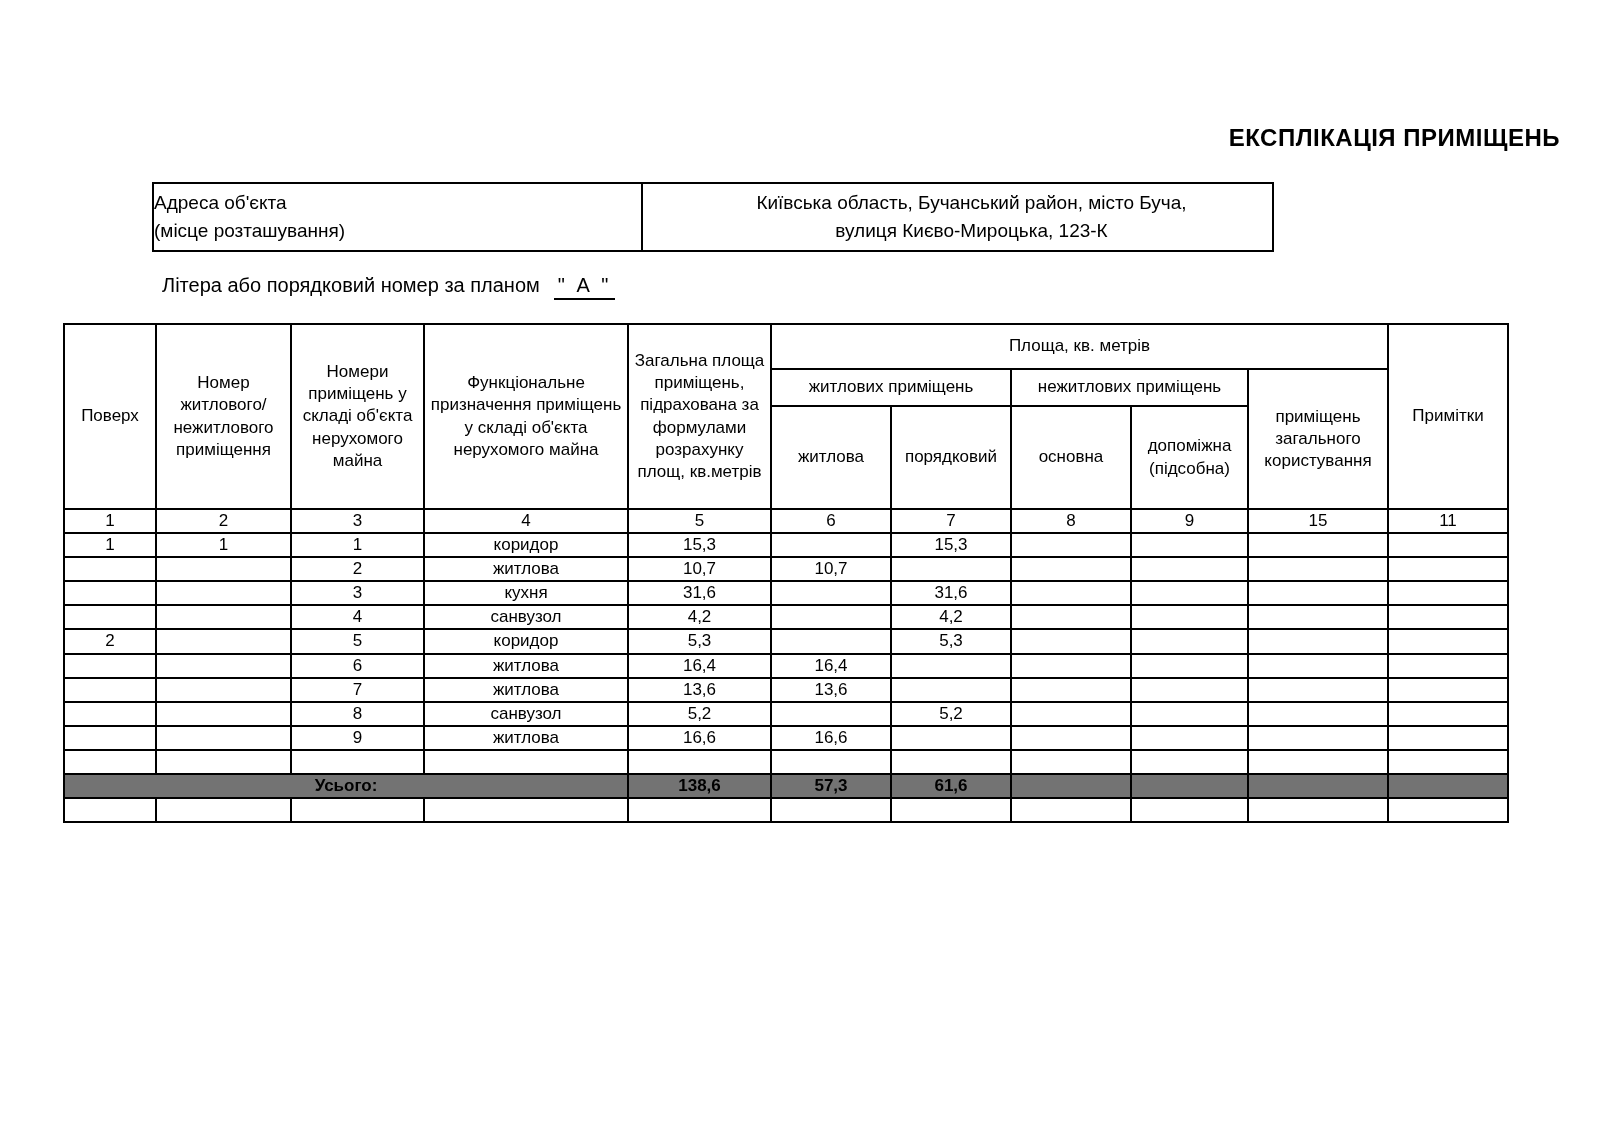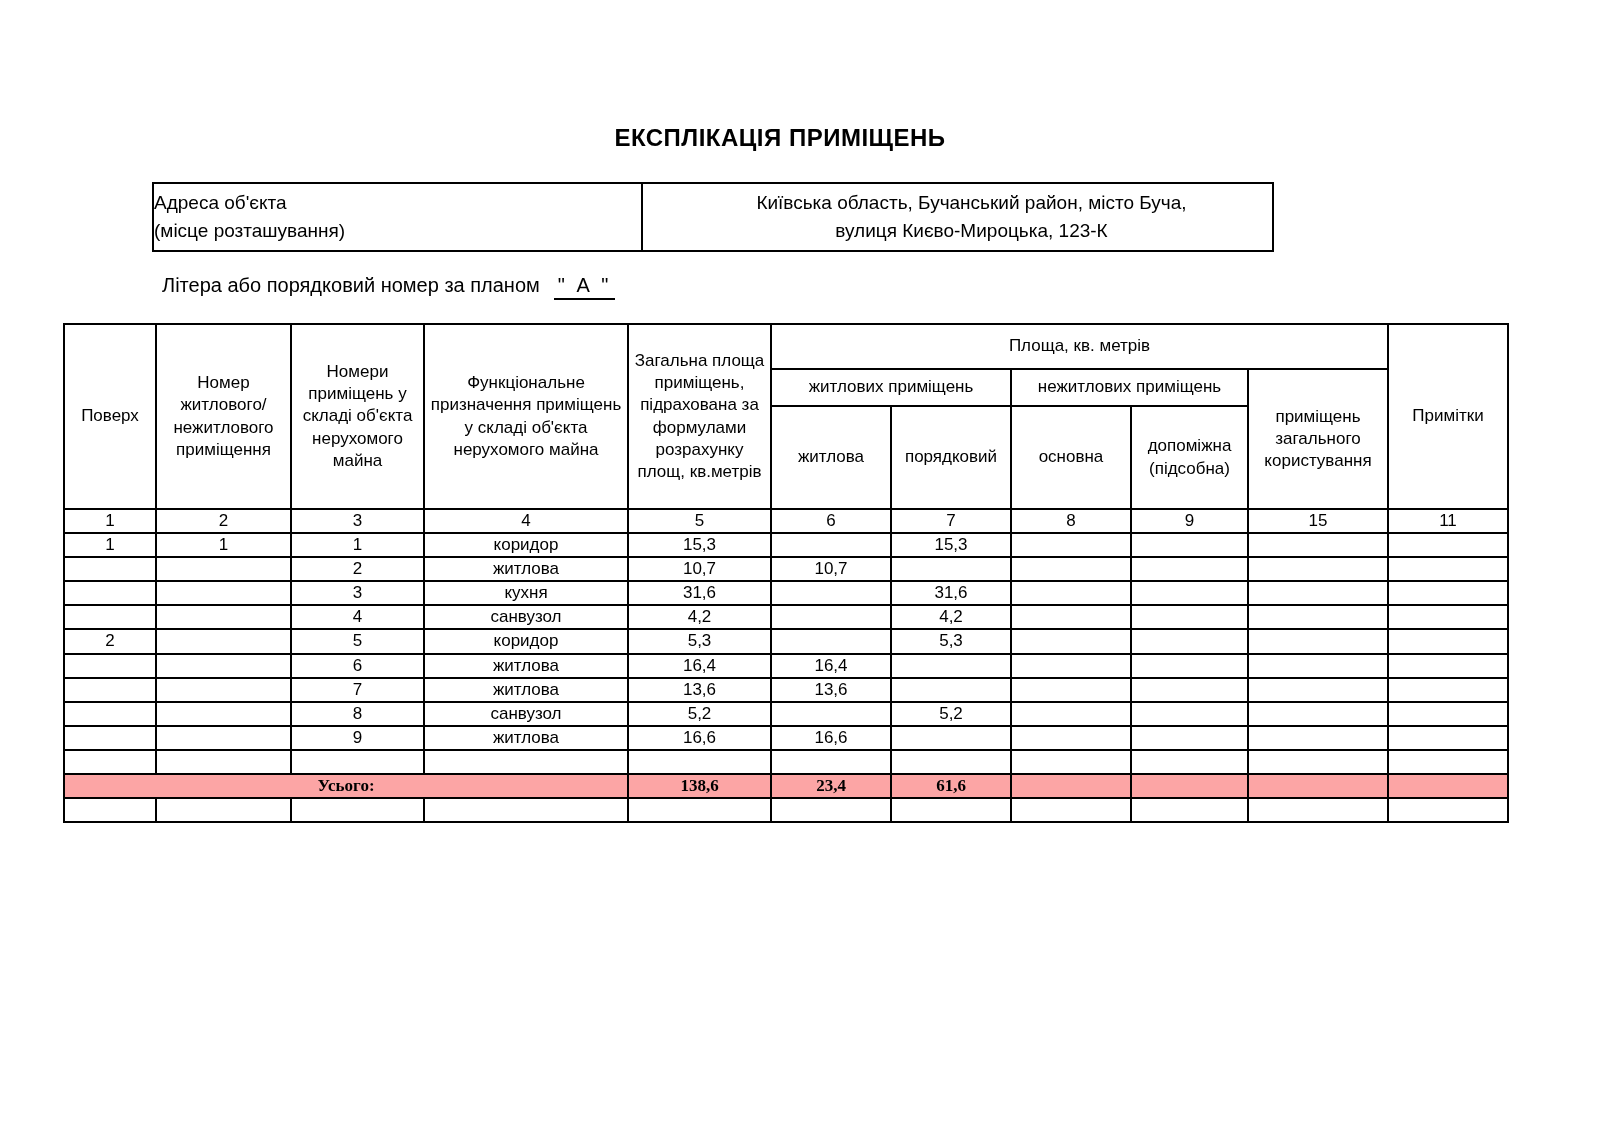--- a/index.html
+++ b/index.html
@@ -1,20 +1,20 @@
 <!DOCTYPE html>
 <html><head>
 <meta charset="utf-8">
 <style>
   html,body{margin:0;padding:0;}
   body{background:#ffffff;font-family:"Liberation Sans",sans-serif;color:#000;}
   .page{position:relative;width:1600px;height:1130px;background:#fff;overflow:hidden;}
 
   .doc-title{
-    position:absolute;left:0;top:124px;width:1560px;text-align:center;
+    position:absolute;left:0;top:124px;width:1560px;text-align:right;
     font-size:24px;font-weight:bold;letter-spacing:0.5px;
   }
 
   .address-box{
     position:absolute;left:152px;top:182px;width:1122px;height:70px;
     border:2px solid #000;display:flex;box-sizing:border-box;
   }
   .address-left{
     width:489px;border-right:2px solid #000;box-sizing:border-box;
     display:flex;flex-direction:column;justify-content:center;align-items:flex-start;
@@ -247,24 +247,24 @@
           <td></td>
           <td></td>
           <td></td>
           <td></td>
           <td></td>
           <td></td>
           <td></td>
           <td></td>
           <td></td>
         </tr>
-        <tr class="total-row" style="background: #fca5a5; font-family: Liberation Serif, serif;">
+        <tr class="total-row" style="background: #737373;">
           <td class="total-label" colspan="4">Усього:</td>
           <td>138,6</td>
-          <td>23,4</td>
+          <td>57,3</td>
           <td>61,6</td>
           <td></td>
           <td></td>
           <td></td>
           <td></td>
         </tr>
         <tr class="footer-row">
           <td></td>
           <td></td>
           <td></td>

